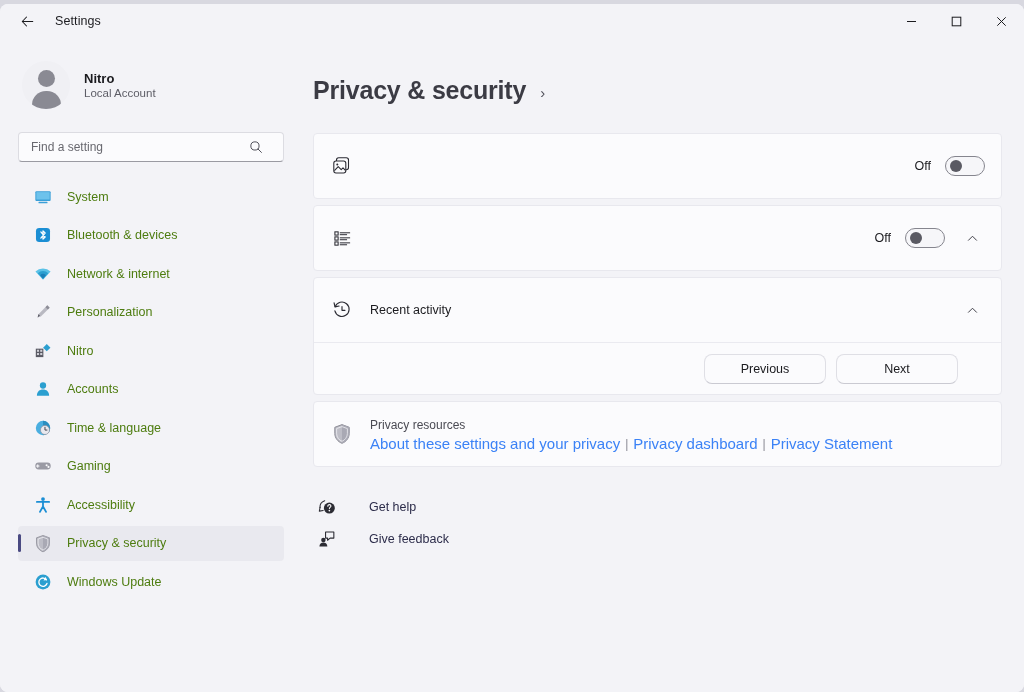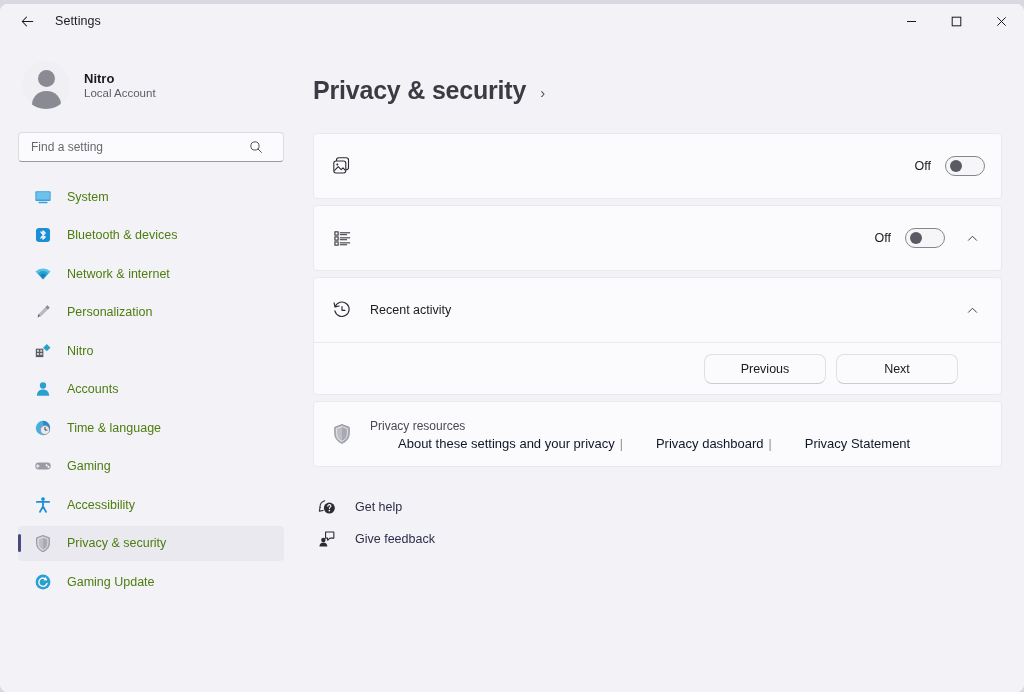--- a/index.html
+++ b/index.html
@@ -257,33 +257,32 @@
     border-radius: 8px;
     font-family: "Liberation Sans", sans-serif;
     font-size: 12.5px;
     color: #1b1b1f;
     cursor: pointer;
   }
 
   #resources-card { margin-top: 6px; }
   .links-line { display: flex; align-items: center; flex-wrap: wrap; }
   .link {
-    font-size: 13px;
-    color: #0f172a;
+    font-size: 15px;
+    color: #3b82f6;
     text-decoration: none;
     cursor: pointer;
-    margin-left: 28px;
   }
   .sep { font-size: 12px; color: #8a8a93; margin: 0 5px; }
 
   #bottom-links { margin-top: 24px; padding-left: 4px; }
   .blink {
     display: flex;
     align-items: center;
-    gap: 18px;
+    gap: 32px;
     height: 32px;
     cursor: pointer;
     width: fit-content;
     padding-right: 12px;
     border-radius: 4px;
   }
   .blink-icon {
     width: 20px; height: 20px;
     display: flex; align-items: center; justify-content: center;
     color: #2b2b33;
@@ -450,21 +449,21 @@
             <span class="nav-label">Privacy &amp; security</span>
           </div>
           <div class="nav-item">
             <span class="nav-icon">
               <svg width="18" height="18" viewBox="0 0 20 20">
                 <circle cx="10" cy="10" r="8.2" fill="#2b9fd0"></circle>
                 <path d="M13.8 7.6 A4.6 4.6 0 1 0 14.4 11.6" fill="none" stroke="#fff" stroke-width="1.5" stroke-linecap="round"></path>
                 <path d="M13.0 4.3 L14.3 7.9 L10.6 8.4" fill="#fff"></path>
               </svg>
             </span>
-            <span class="nav-label">Gaming Update</span>
+            <span class="nav-label">Windows Update</span>
           </div>
         </div>
     </div>
 
     <div id="main">
 
       <div id="page-head">
         <div id="page-title">Privacy &amp; security</div>
         <div id="page-chevron">›</div>
       </div>

